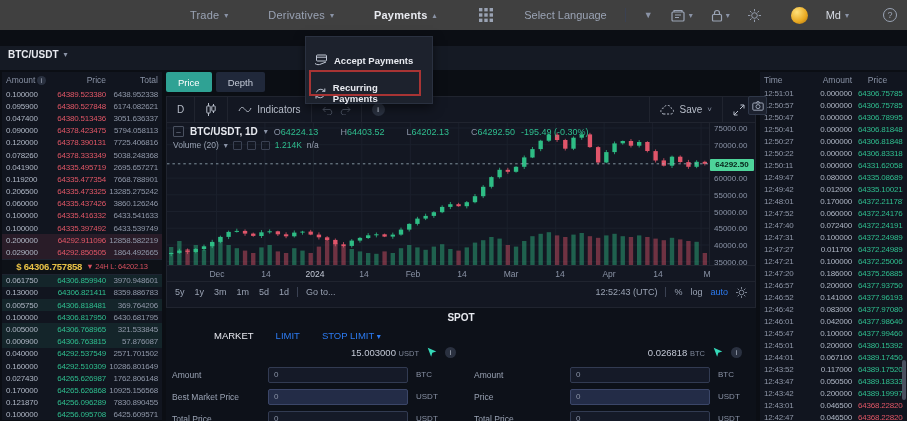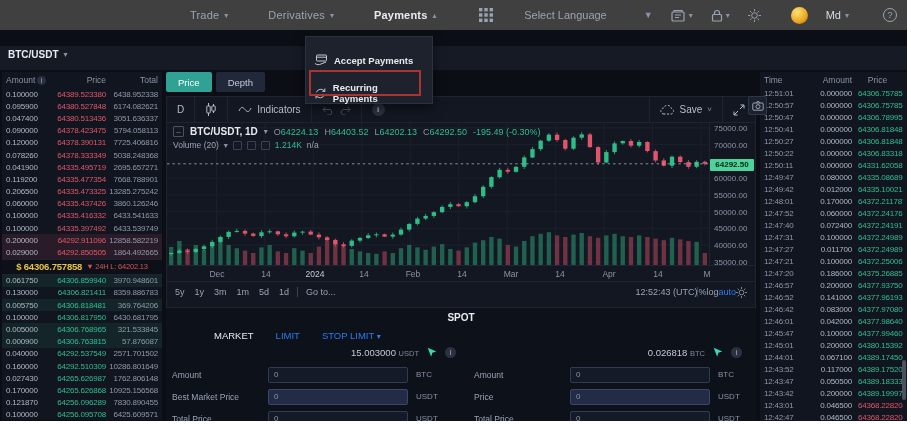--- a/index.html
+++ b/index.html
@@ -61,33 +61,33 @@
   .plot-row { position:relative; height:142px; display:flex; }
   .svg-wrap { position:relative; flex:1; overflow:hidden; }
   .svg-wrap svg { position:absolute; left:0; top:0; width:100%; height:142px; }
   .y-axis { position:relative; width:46px; border-left:1px solid #20242f; font-size:8px; color:#8a93a6; }
   .y-axis span { position:absolute; left:4px; }
   .price-tag { position:absolute; left:0; width:44px; background:#4ed49a; color:#07251a; font-weight:bold; font-size:8px; text-align:center; padding:1.5px 0; border-radius:1px; }
   .legend { position:absolute; left:6px; top:3px; z-index:5; font-size:9px; color:#b7bdc9; }
   .lg-r1 { display:flex; align-items:center; gap:6px; }
   .sqbtn { width:11px; height:11px; border:1px solid #4a5160; color:#8a93a6; font-size:8px; line-height:9px; text-align:center; border-radius:1px; }
   .lg-sym { color:#e8eaf0; font-weight:bold; font-size:10px; }
-  .ohlc { display:flex; gap:6px; }
+  .ohlc { display:flex; gap:22px; }
   .ohlc .k { color:#8a93a6; } .ohlc .v { color:#2fbe8f; }
   .lg-chg { color:#2fbe8f; }
   .lg-r2 { display:flex; align-items:center; gap:5px; margin-top:3px; font-size:8.5px; color:#9aa3b4; }
   .minisq { width:9px; height:9px; border:1px solid #3a4152; border-radius:1px; }
   .lg-vol-val { color:#2fbe8f; }
   .x-axis { position:relative; height:16px; border-top:1px solid #20242f; font-size:8.5px; color:#8a93a6; }
   .x-axis span { position:absolute; top:3px; transform:translateX(-50%); }
   .x-axis span.yr { color:#c3c9d6; }
   .b-toolbar { height:21px; border-top:1px solid #20242f; display:flex; align-items:center; font-size:9px; color:#9aa3b4; padding:0 8px; gap:8px; }
   .rngs { display:flex; gap:10px; }
   .rng { cursor:pointer; }
-  .b-right { margin-left:auto; display:flex; align-items:center; }
+  .b-right { margin-left:auto; display:flex; align-items:center; gap:8px; }
   .blue { color:#2c7bf2; }
 
   
   .spot-sec { position:absolute; left:0; top:236px; width:590px; height:113px; background:#0d1119; }
   .spot-title { text-align:center; color:#e8eaf0; font-size:10px; font-weight:bold; padding-top:4px; }
   .ord-tabs { position:absolute; left:48px; top:22px; display:flex; gap:22px; font-size:9.5px; font-weight:normal; }
   .ot { cursor:pointer; }
   .ot.on { color:#e8eaf0; } .ot.bl { color:#2c7bf2; }
   .balances { position:absolute; left:0; top:38px; width:100%; height:16px; }
   .bal { position:absolute; display:flex; align-items:center; gap:7px; font-size:9.5px; color:#c3c9d6; }

